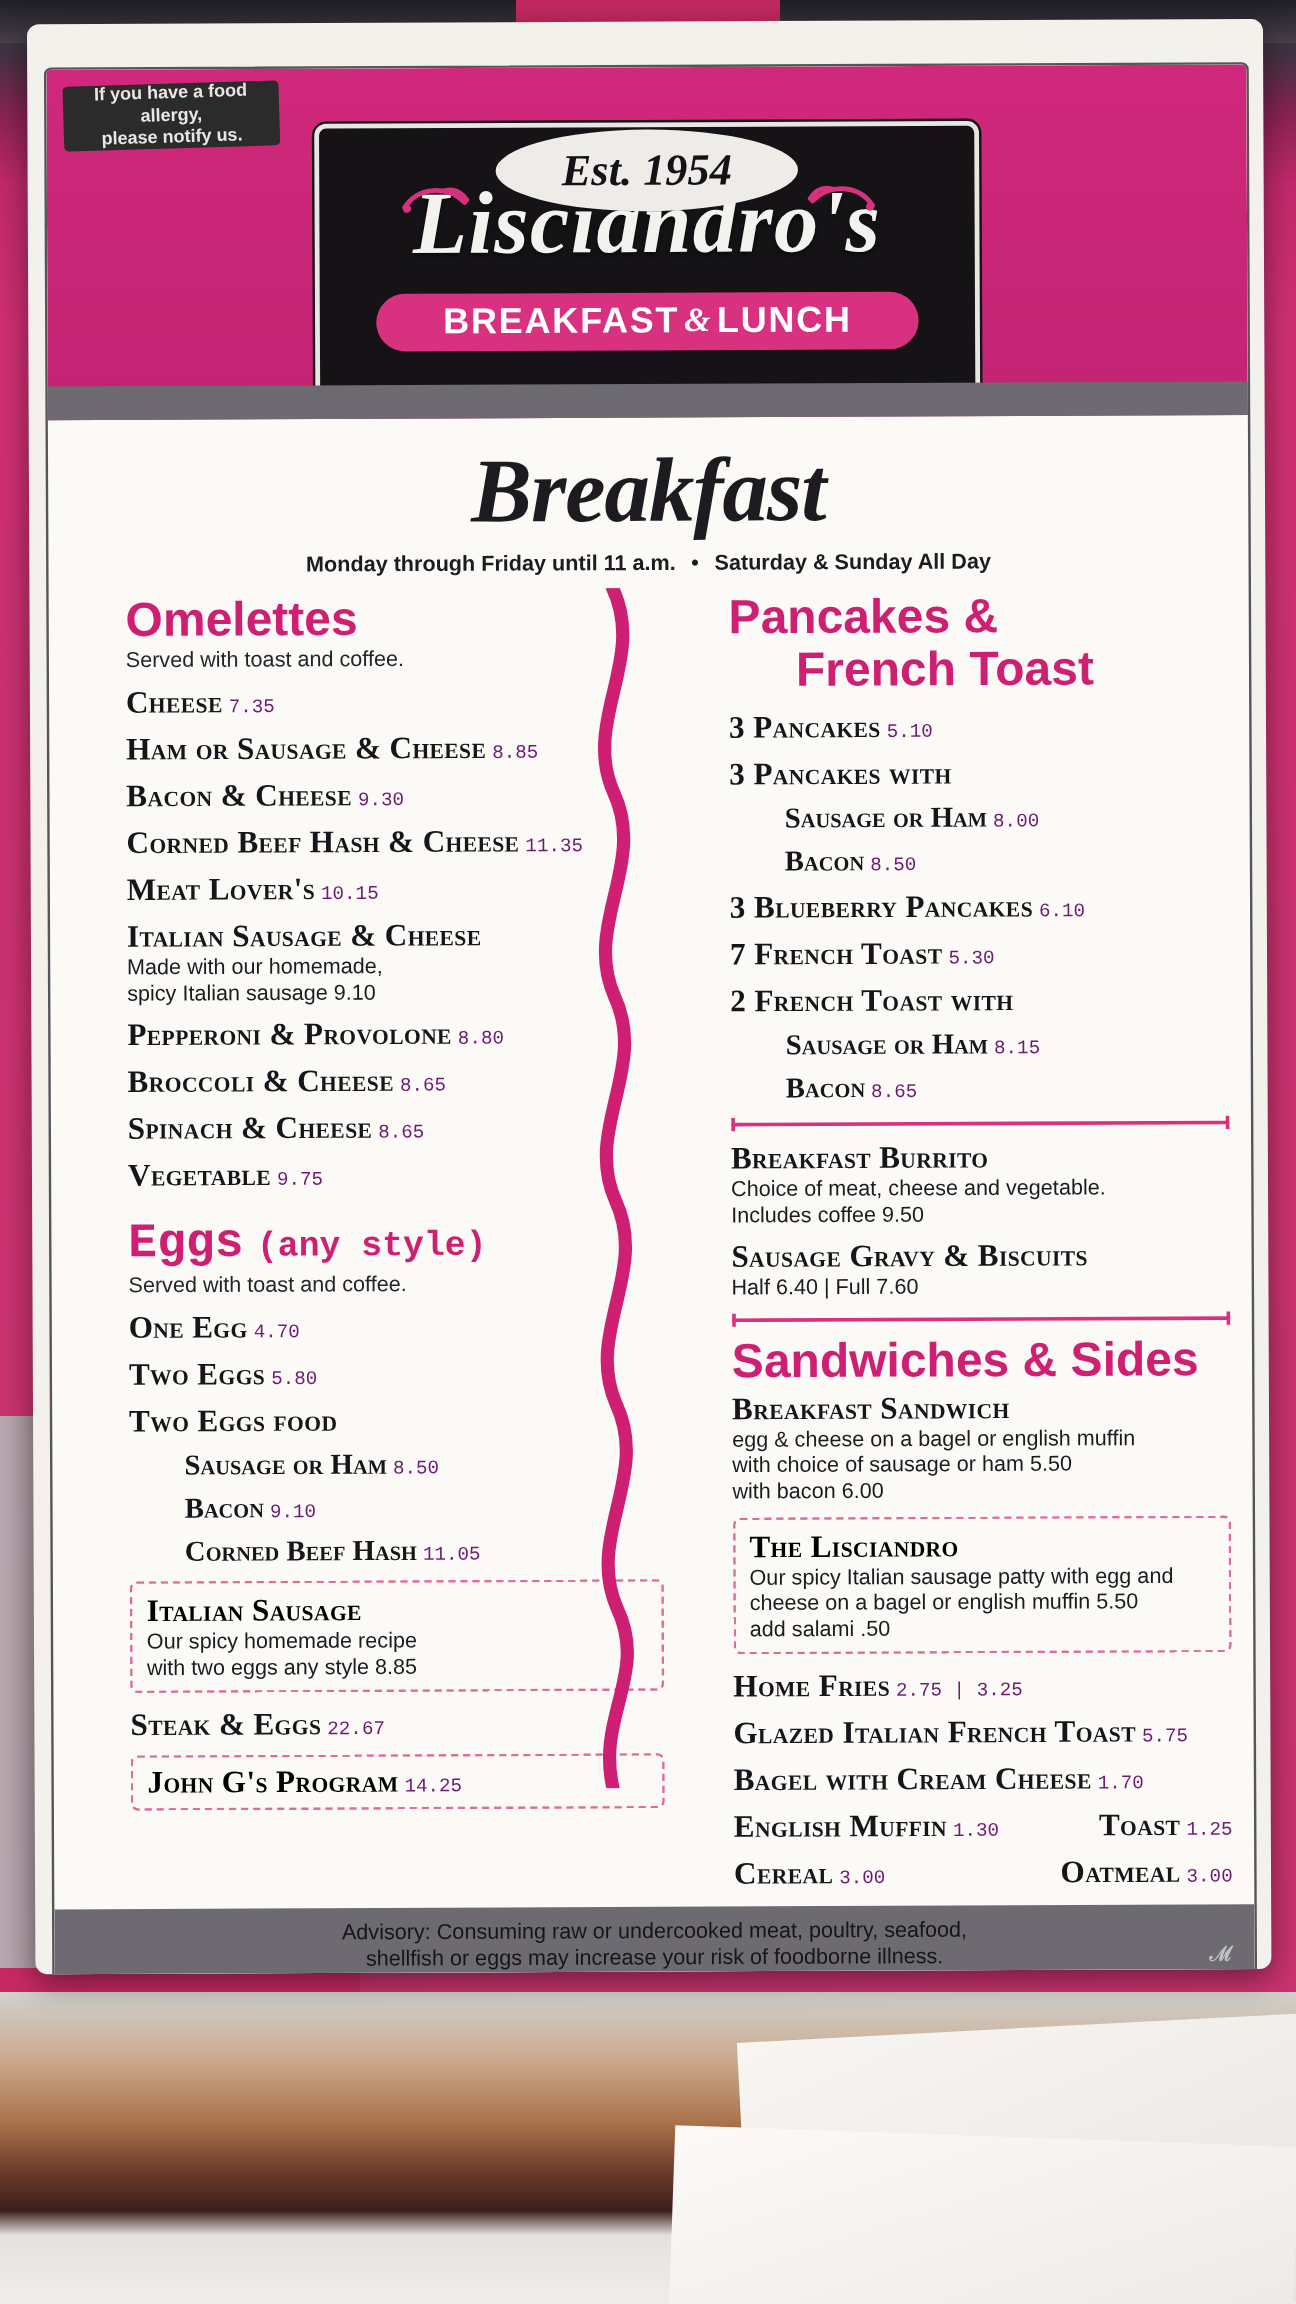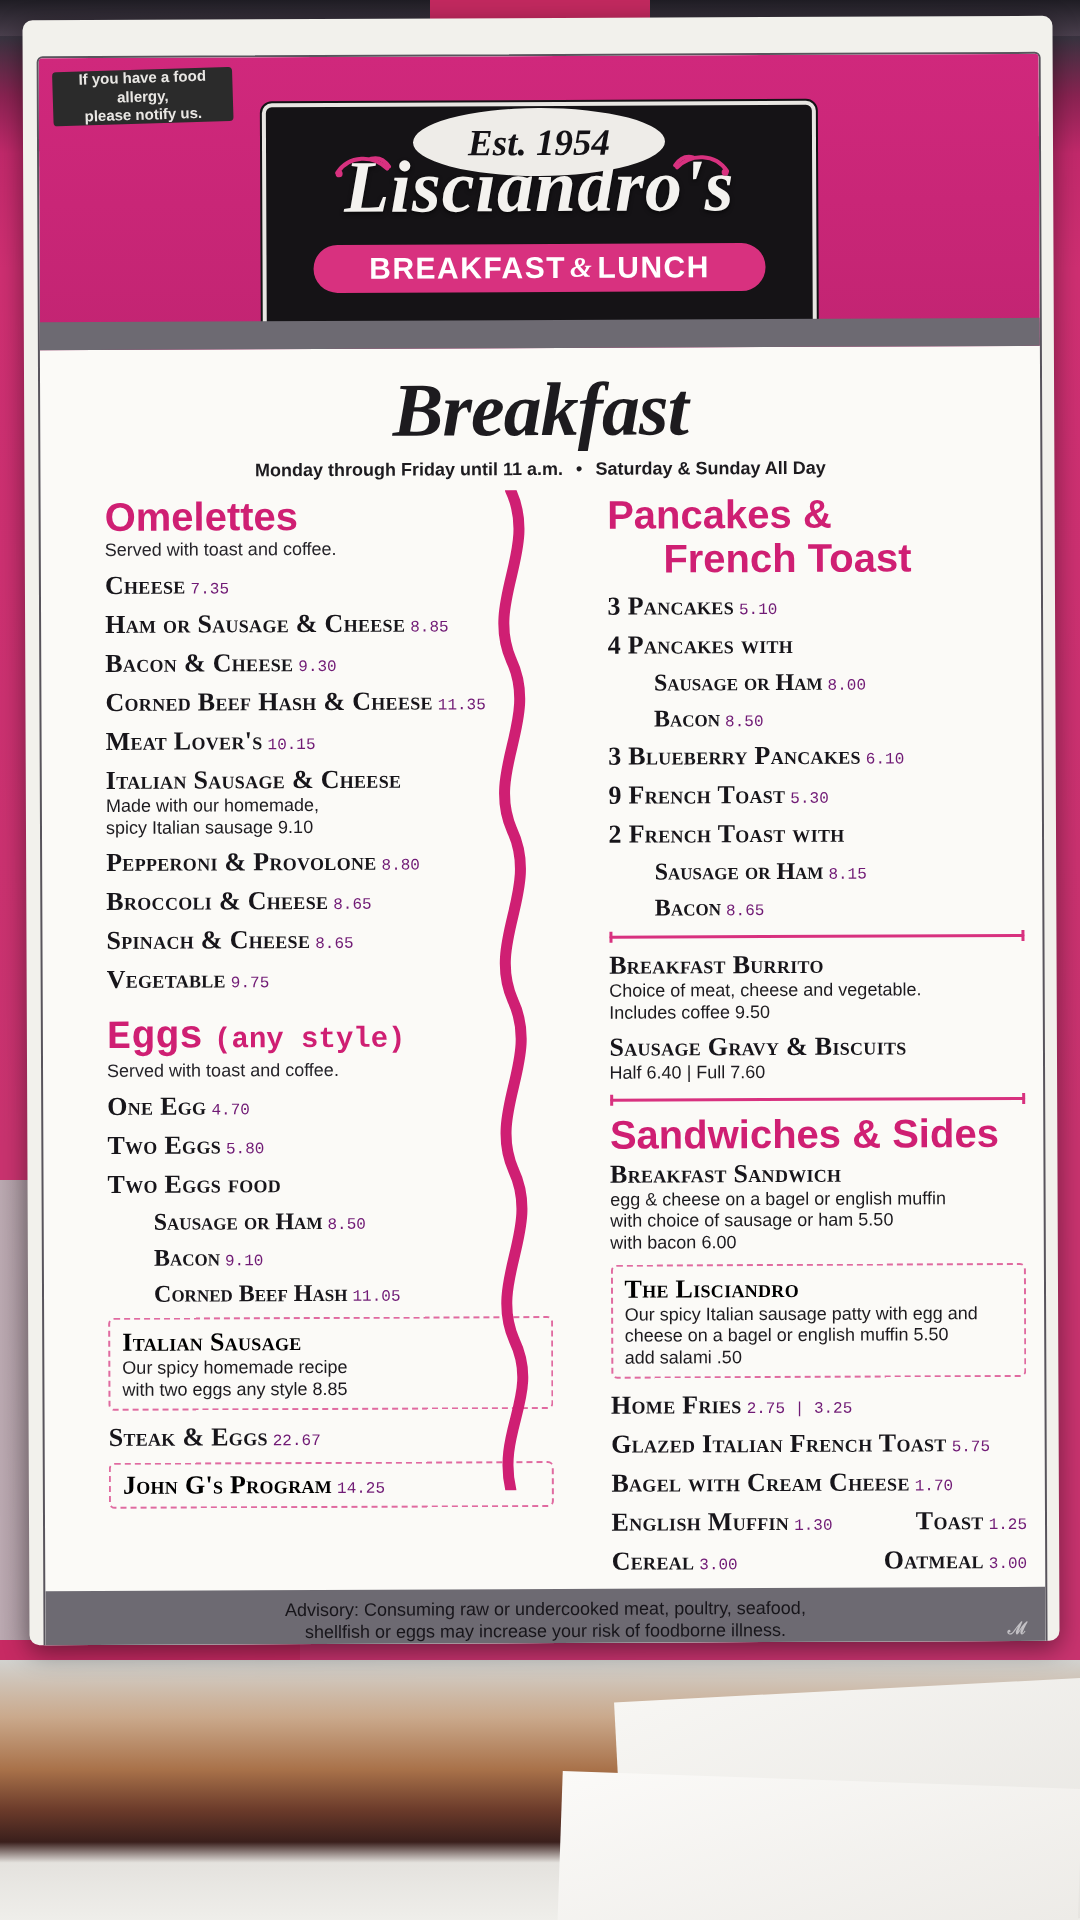--- a/index.html
+++ b/index.html
@@ -369,34 +369,34 @@
 
         <div class="col col-right">
 
           <div class="cat">Pancakes &amp;</div>
           <div class="cat" style="padding-left:56px;margin-bottom:12px">French Toast</div>
 
           <div class="item">
             <span class="nm">3 Pancakes</span><span class="pr">5.10</span>
           </div>
           <div class="item">
-            <span class="nm">4 Pancakes with</span>
+            <span class="nm">3 Pancakes with</span>
           </div>
           <div class="item sub">
             <span>Sausage or Ham</span><span class="pr">8.00</span>
           </div>
           <div class="item sub">
             <span>Bacon</span><span class="pr">8.50</span>
           </div>
 
           <div class="item">
             <span class="nm">3 Blueberry Pancakes</span><span class="pr">6.10</span>
           </div>
           <div class="item">
-            <span class="nm">9 French Toast</span><span class="pr">5.30</span>
+            <span class="nm">7 French Toast</span><span class="pr">5.30</span>
           </div>
           <div class="item">
             <span class="nm">2 French Toast with</span>
           </div>
           <div class="item sub">
             <span>Sausage or Ham</span><span class="pr">8.15</span>
           </div>
           <div class="item sub">
             <span>Bacon</span><span class="pr">8.65</span>
           </div>

